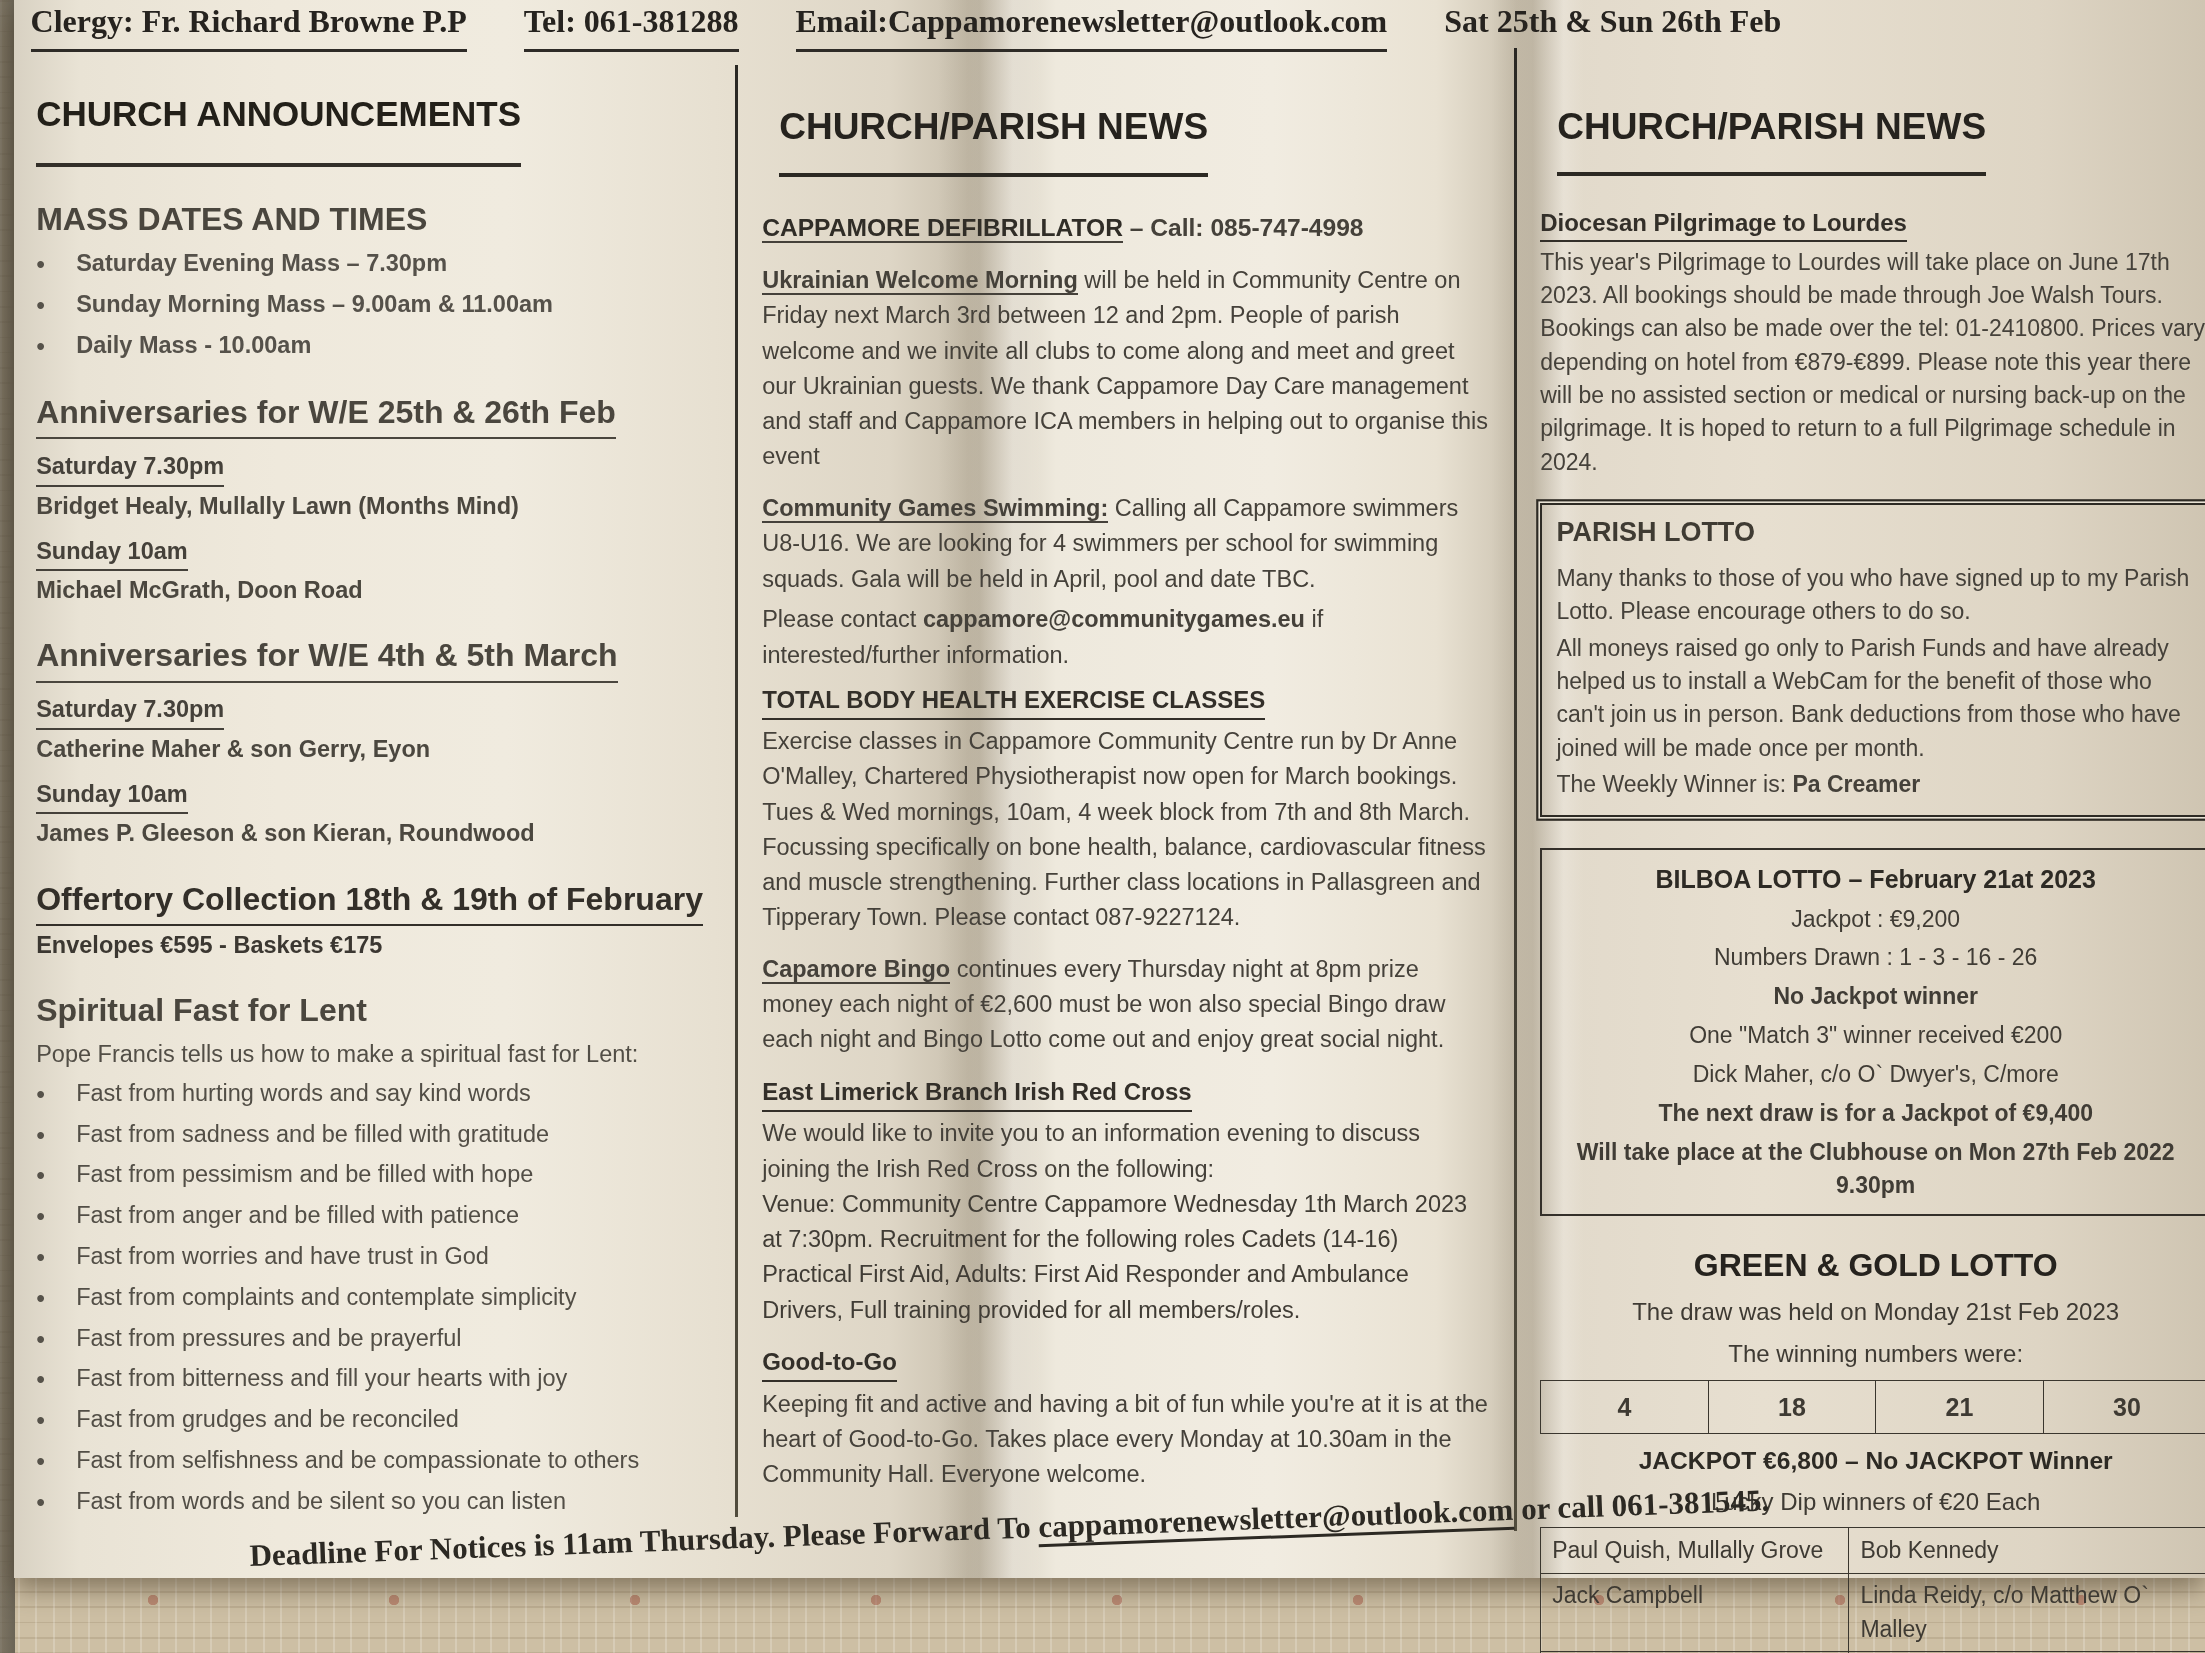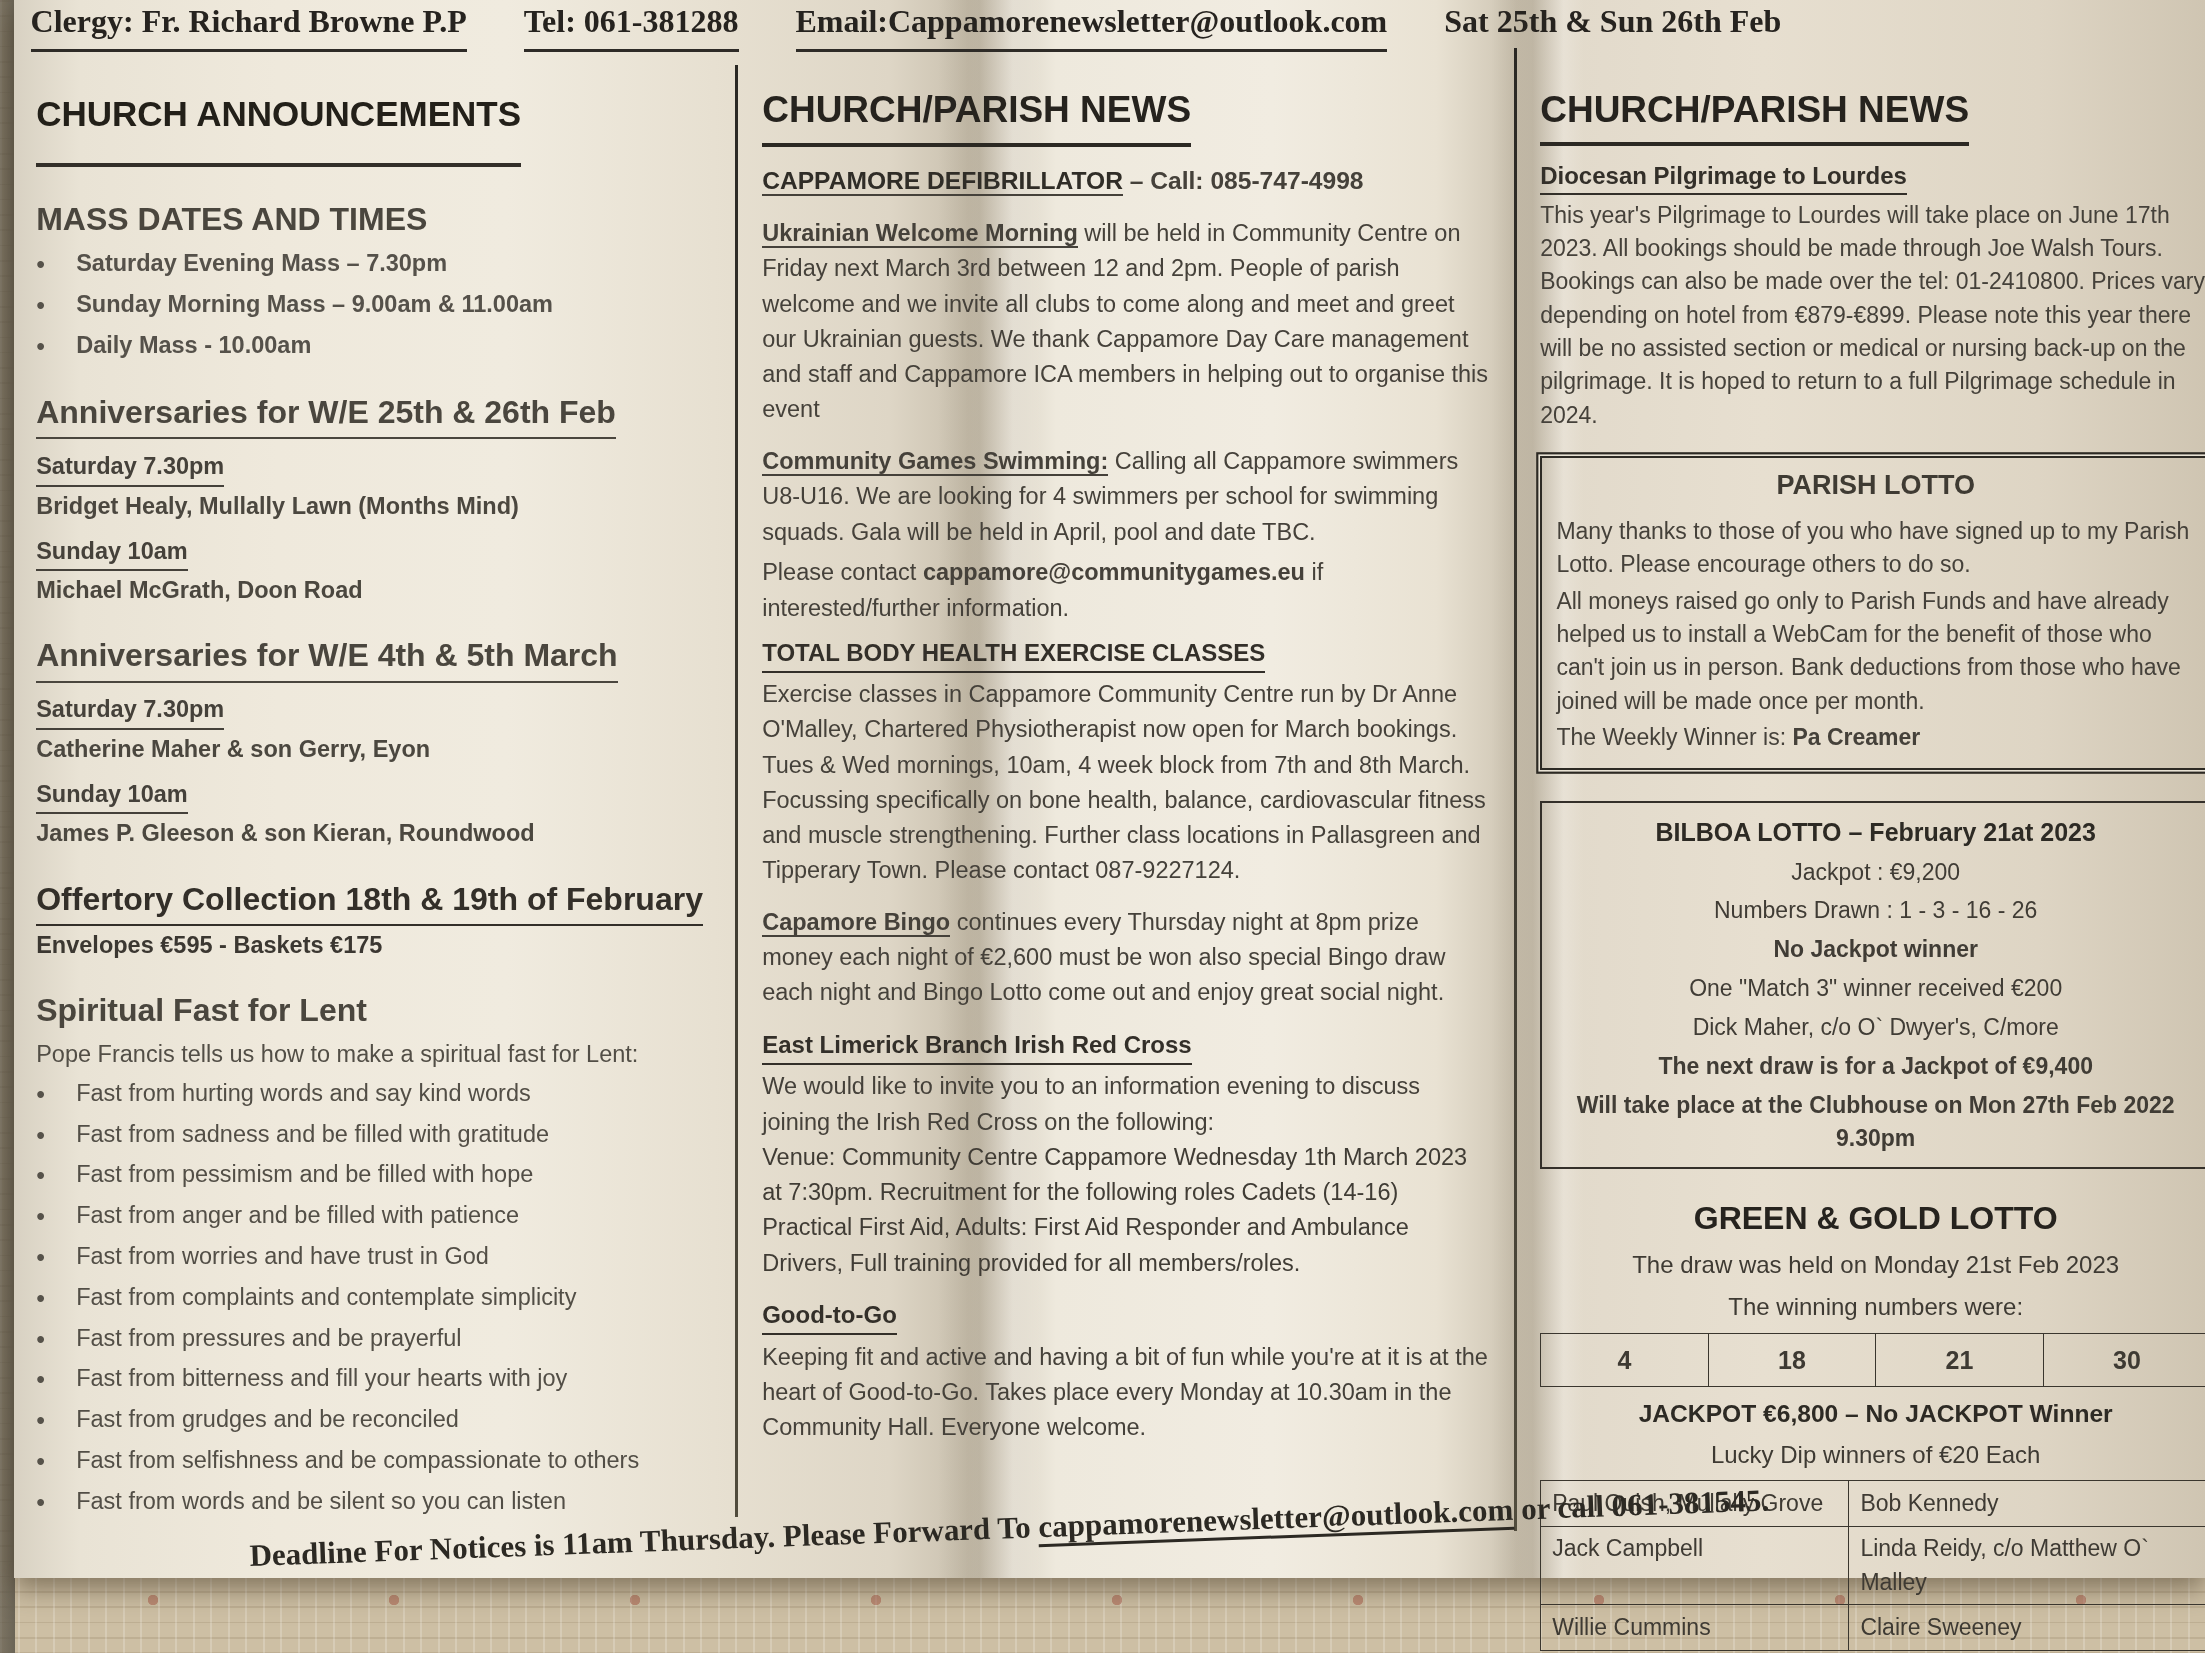--- a/index.html
+++ b/index.html
@@ -39,30 +39,30 @@
   .sec-title.u{border-bottom:2.7px solid #4a463e;display:inline-block;padding-bottom:1.1px;}
   .b-row{display:flex;margin-top:3.3px;}
   .b-row .dot{width:40px;flex:none;color:#56524a;}
   .b-row .dot::before{content:"\2022";font-size:25px;}
   .b-row .txt{color:#55514a;font-weight:600;}
   .b-row.light .txt{font-weight:400;color:#524e46;}
   .name-line{color:#4b473f;font-weight:600;margin-top:2.2px;}
   .time-line{font-weight:bold;color:#45413a;border-bottom:2.7px solid #45413a;
     display:inline-block;margin-top:9.8px;}
   .mid-title{font-size:37px;font-weight:bold;color:#26231e;border-bottom:4.4px solid #2c2923;
-    display:inline-block;padding-bottom:5px;margin:0;}
+    display:inline-block;padding-bottom:18px;margin:17px;}
   .para{margin-top:16.4px;color:#45413a;}
   .lead-u{font-weight:bold;border-bottom:2.7px solid #45413a;}
   .lead-u.heavy{font-size:24.6px;color:#302d27;}
   .bold-inline{font-weight:bold;}
   .mid-h{font-weight:bold;color:#332f29;font-size:24px;border-bottom:2.7px solid #332f29;
     display:inline-block;margin-top:16.4px;}
   .box{border:2.7px solid #2d2a24;box-shadow:0 0 0 1.6px #e8e2d4, 0 0 0 3.8px #2d2a24;
     padding:7.7px 14.2px 13px 14.2px;margin-top:24px;}
-  .box-title{text-align:center;font-weight:bold;font-size:27px;color:#3f3b33;}
+  .box-title{font-weight:bold;font-size:27px;color:#3f3b33;}
   .box .para{margin-top:9.8px;}
   .bilboa{border:2.2px solid #34302a;padding:5.5px 11px 12px 11px;margin-top:31px;text-align:center;}
   .bilboa div{margin-top:5.5px;}
   .bb-title{font-weight:bold;font-size:25px;color:#2d2a24;}
   .gg{margin-top:26px;text-align:center;}
   .gg-title{font-size:32px;font-weight:bold;color:#26231e;}
   .gg-line{margin-top:6.6px;font-size:24px;color:#3e3a33;}
   .num-row{display:flex;margin-top:8.8px;border:1.6px solid #3a362e;}
   .num-cell{flex:1;border-right:1.6px solid #3a362e;padding:7.7px 0;font-size:25px;font-weight:600;
     color:#3e3a33;}

